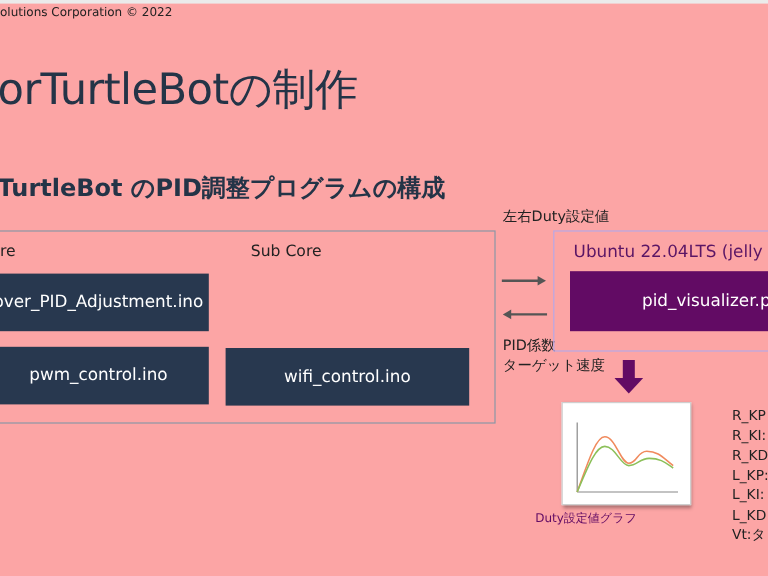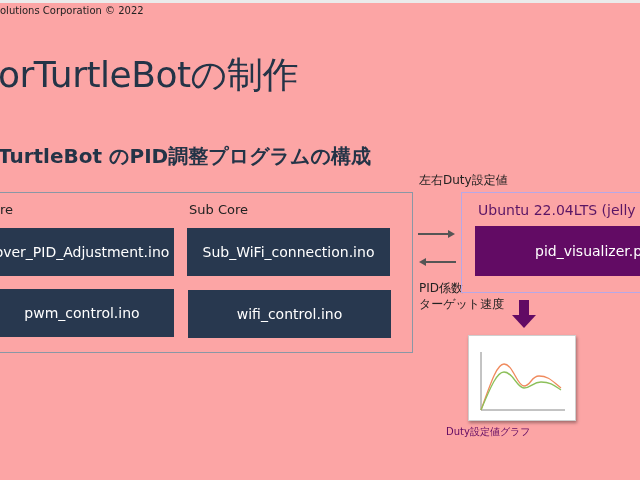--- a/index.html
+++ b/index.html
@@ -24,25 +24,24 @@
 <body>
 
 <div class="slide">
 
   <div class="abs copyright">olutions Corporation © 2022</div>
   <div class="abs title">orTurtleBotの制作</div>
   <div class="abs subtitle">TurtleBot のPID調整プログラムの構成</div>
 
   <div class="abs frame"></div>
   <div class="abs core-label" style="left:0px; top:199px;text-align:right;">re</div>
-  <div class="abs core-label" style="left:189px; top:199px;">Sub Core</div>
+  <div class="abs core-label" style="left:209px; top:199px;">Sub Core</div>
 
   <div class="abs box" style="left:-10px; top:225px; width:184px; height:48px;">over_PID_Adjustment.ino</div>
   <div class="abs box" style="left:-10px; top:286px; width:184px; height:48px;">pwm_control.ino</div>
-  <div class="abs box" style="left:187px; top:225px; width:203px; height:48px;">Sub_WiFi_connection.ino</div>
   <div class="abs box" style="left:188px; top:287px; width:203px; height:48px;">wifi_control.ino</div>
 
   <div class="abs note" style="left:419px; top:169px;text-align:center;">左右Duty設定値</div>
   <div class="abs" style="left:418px; top:221px; width:38px; height:10px;">
     <svg width="38" height="10" viewBox="0 0 38 10">
         <line x1="0" y1="5" x2="31" y2="5" stroke="#555" stroke-width="2"></line>
         <polygon points="30,1 37,5 30,9" fill="#555"></polygon>
       </svg>
   </div>
   <div class="abs" style="left:418px; top:249px; width:38px; height:10px;">
@@ -68,14 +67,23 @@
   <div class="abs graph-box">
     <svg width="106" height="84" viewBox="0 0 106 84">
       <line x1="12" y1="16" x2="12" y2="74" stroke="#888" stroke-width="1"></line>
       <line x1="12" y1="74" x2="96" y2="74" stroke="#888" stroke-width="1"></line>
       <path d="M12,74 C22,46 28,28 35,28 C44,28 48,50 55,50 C62,50 62,40 70,40 C80,40 84,46 92,52" fill="none" stroke="#f08a5d" stroke-width="1.3"></path>
       <path d="M12,74 C22,50 28,36 35,36 C44,36 48,52 55,52 C62,52 64,46 72,46 C82,46 86,50 92,54" fill="none" stroke="#8cc05a" stroke-width="1.3"></path>
     </svg>
   </div>
   <div class="abs graph-caption">Duty設定値グラフ</div>
 
+  <div class="abs params">
+    <div>R_KP</div>
+    <div>R_KI:</div>
+    <div>R_KD</div>
+    <div>L_KP:</div>
+    <div>L_KI:</div>
+    <div>L_KD</div>
+    <div>Vt:タ</div>
+  </div>
 
 </div>
 
 </body></html>

